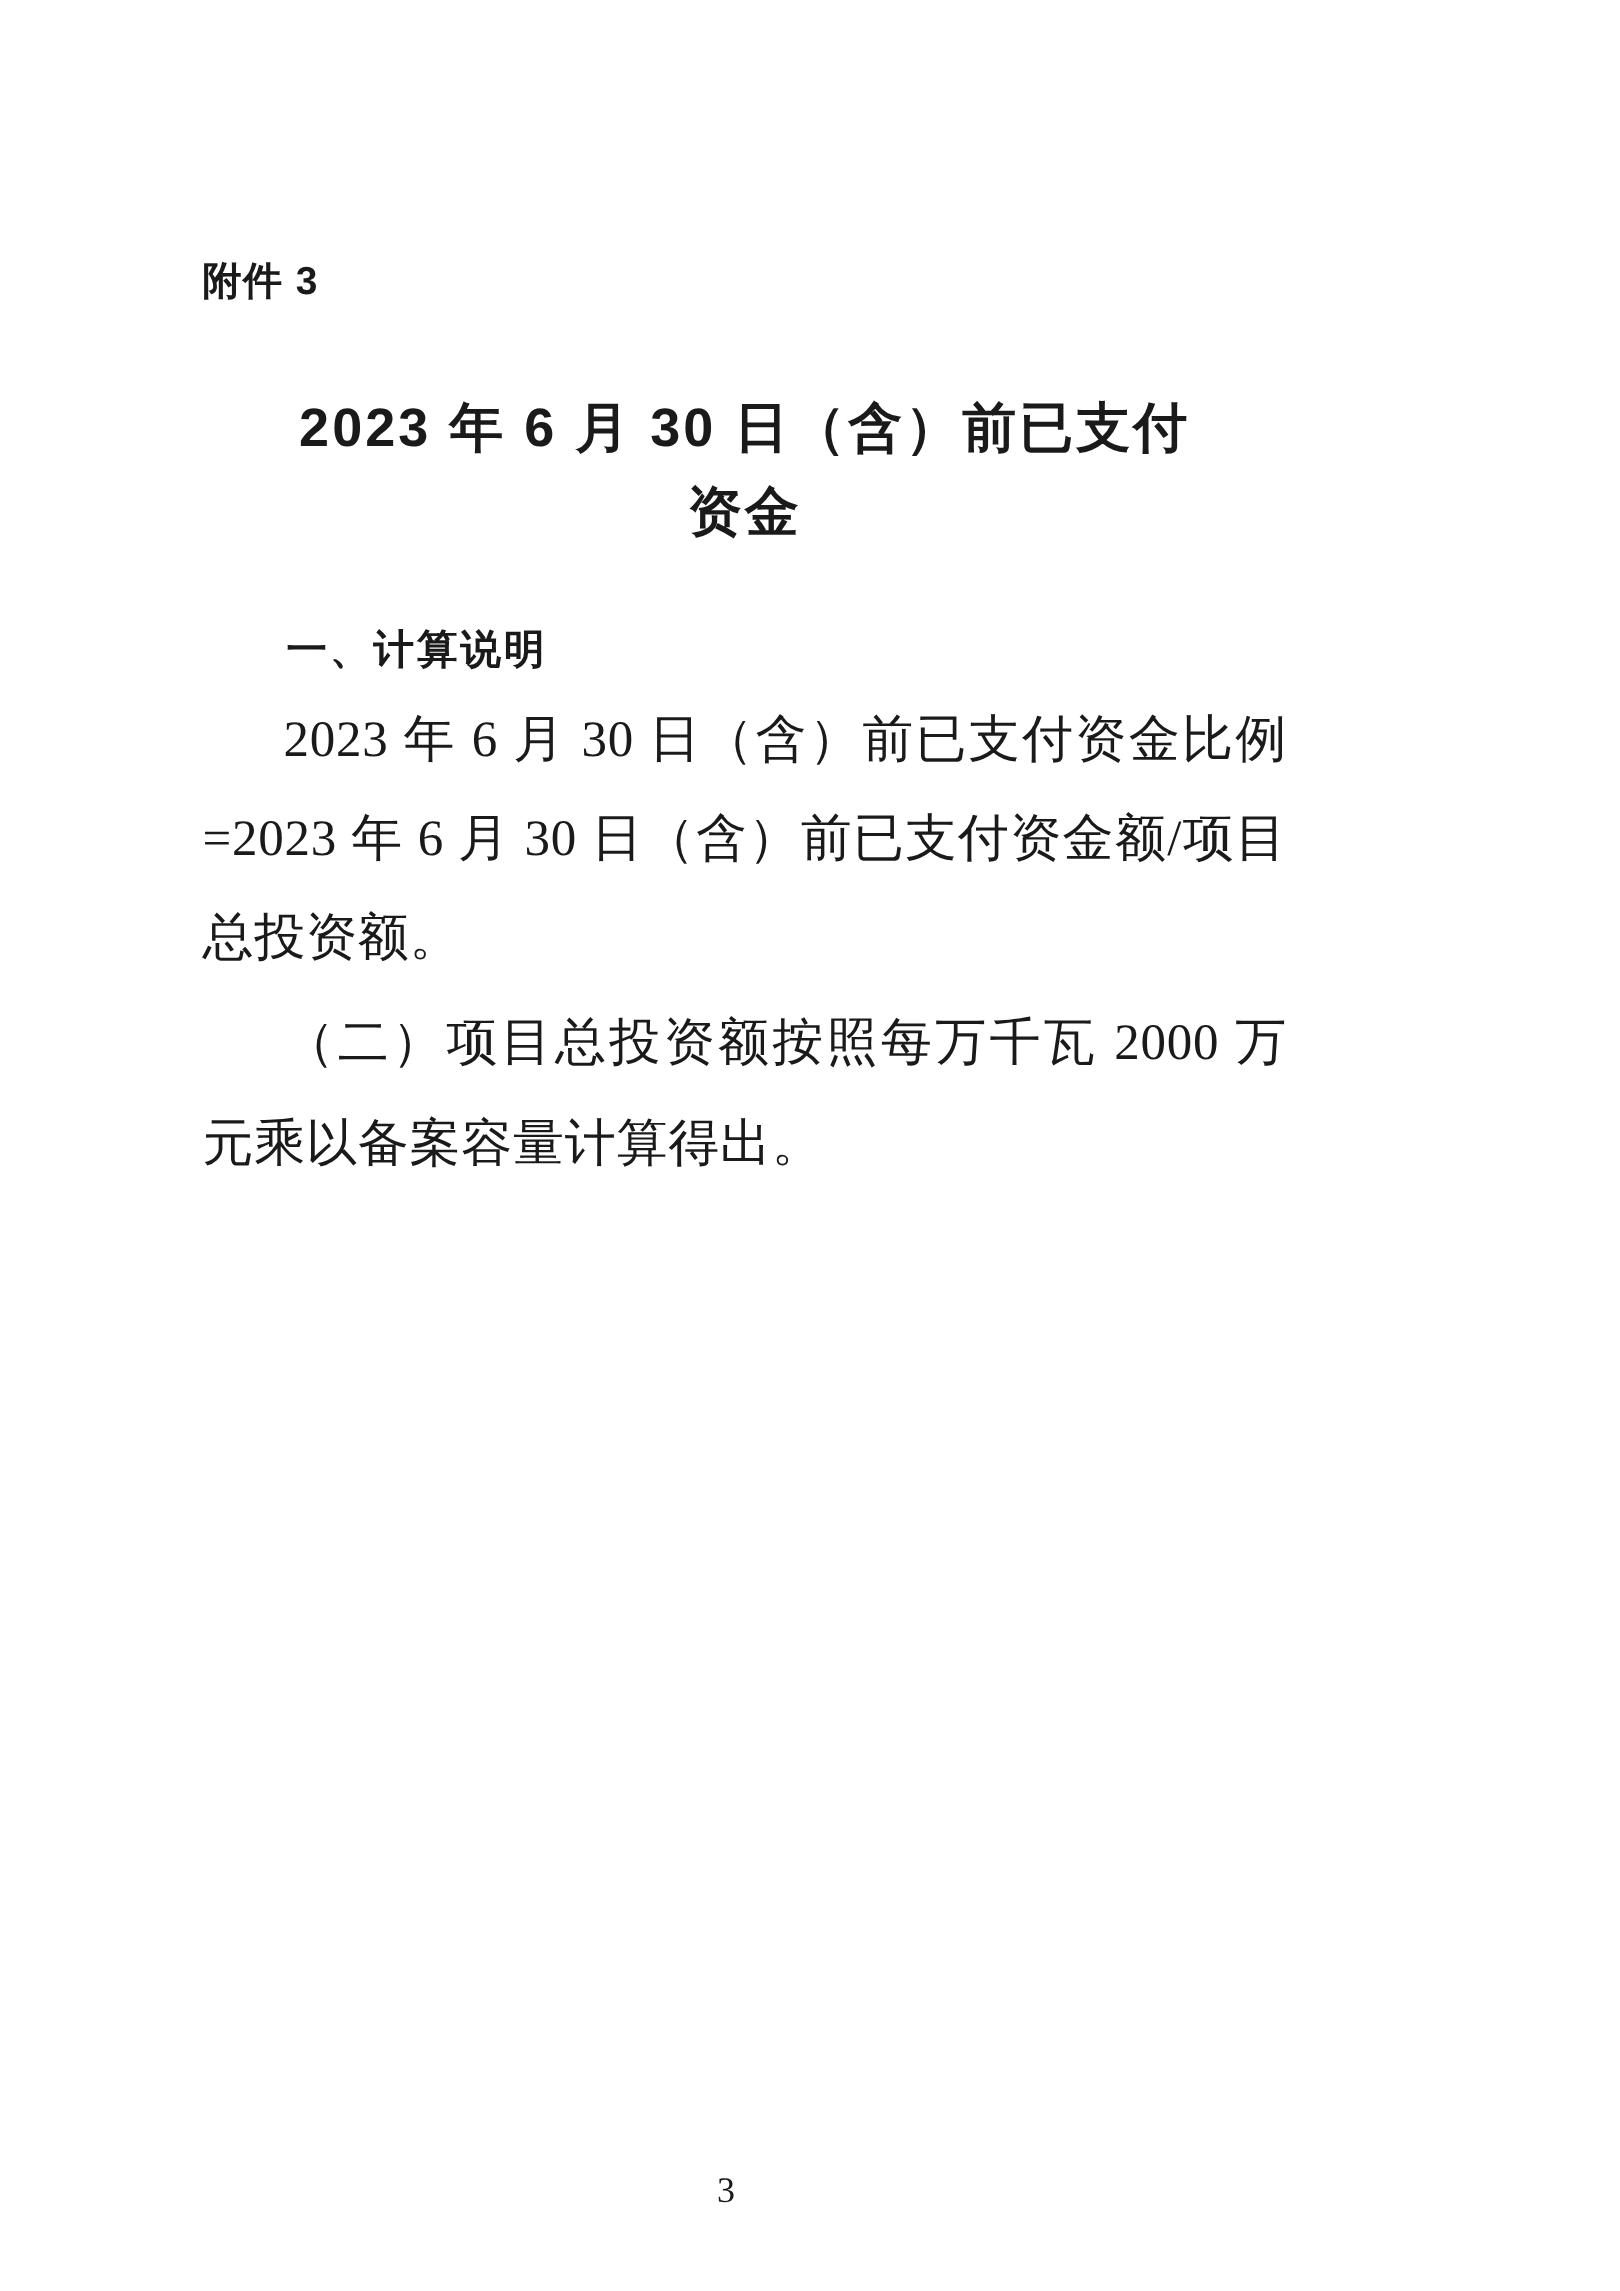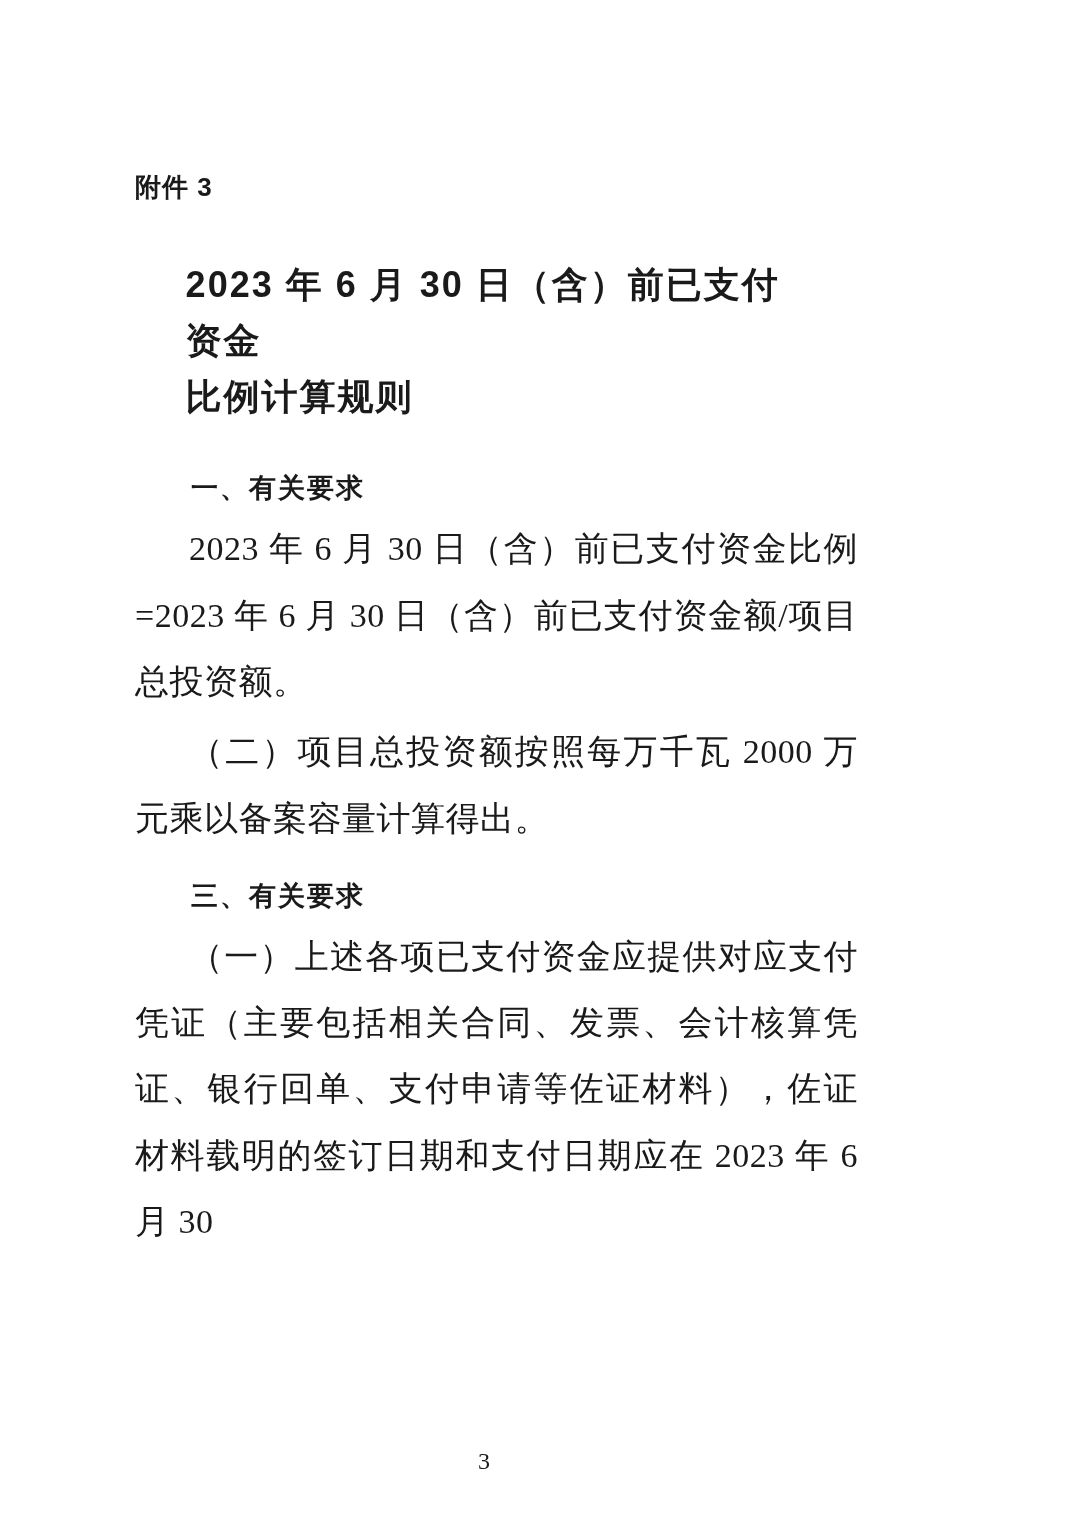--- a/index.html
+++ b/index.html
@@ -24,21 +24,21 @@
     padding: 170px 110px 60px 135px;
   }
   .attachment-label {
     font-size: 26px;
     font-weight: 700;
     letter-spacing: 1px;
     margin: 0 0 52px 0;
     font-family: "Liberation Sans", "DejaVu Sans", sans-serif;
   }
   .doc-title {
-    text-align: left;
+    text-align: center;
     font-size: 36px;
     font-weight: 700;
     line-height: 1.55;
     letter-spacing: 2px;
     margin: 0 auto 46px auto;
     width: 86%;
     font-family: "Liberation Sans", "DejaVu Sans", sans-serif;
   }
   .doc-title .title-line {
     display: block;
@@ -72,32 +72,27 @@
 </style>
 </head>
 <body>
 
 <div class="page">
 
   <div class="attachment-label">附件 3</div>
 
   <h1 class="doc-title">
     <span class="title-line">2023 年 6 月 30 日（含）前已支付资金</span>
-    <span class="title-line">比例计算规则</span>
   </h1>
 
   <div class="section">
-    <div class="section-heading">一、有关要求</div>
+    <div class="section-heading">一、计算说明</div>
     <p class="para">2023 年 6 月 30 日（含）前已支付资金比例=2023 年 6 月 30 日（含）前已支付资金额/项目总投资额。</p>
   </div>
 
   <div class="section">
     <p class="para">（二）项目总投资额按照每万千瓦 2000 万元乘以备案容量计算得出。</p>
   </div>
 
-  <div class="section">
-    <div class="section-heading">三、有关要求</div>
-    <p class="para">（一）上述各项已支付资金应提供对应支付凭证（主要包括相关合同、发票、会计核算凭证、银行回单、支付申请等佐证材料），佐证材料载明的签订日期和支付日期应在 2023 年 6 月 30</p>
-  </div>
 
   <div class="page-number">3</div>
 
 </div>
 
 </body></html>

